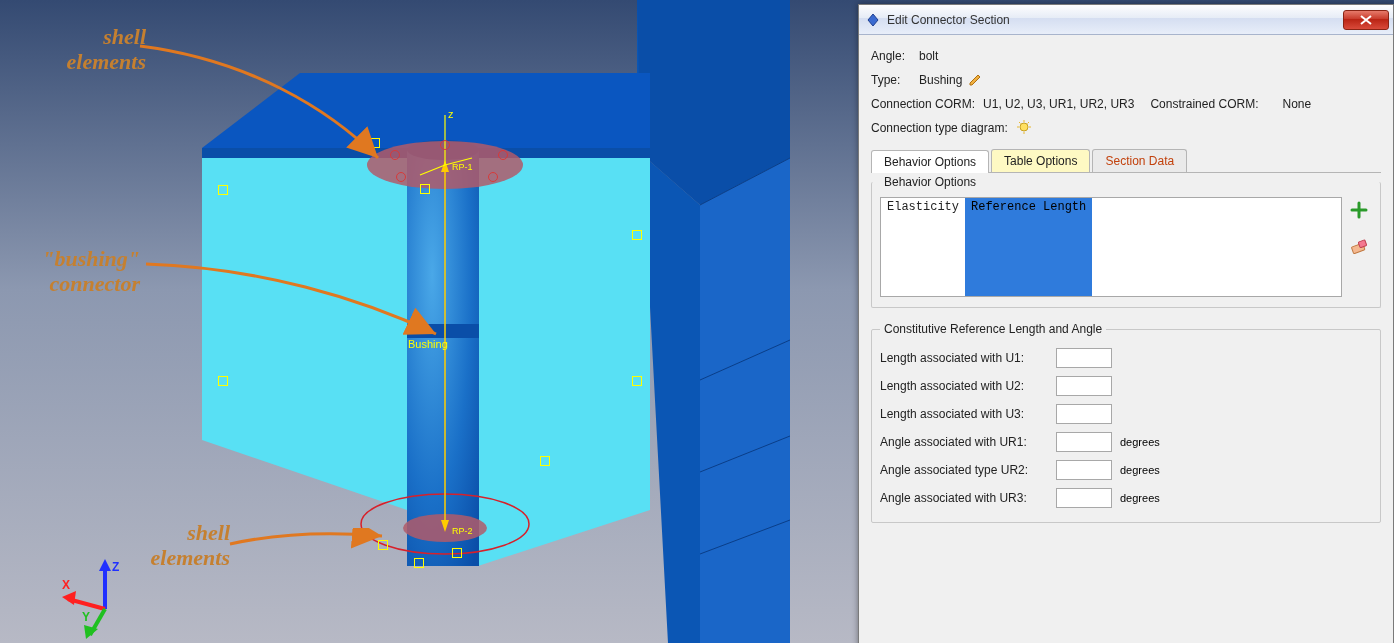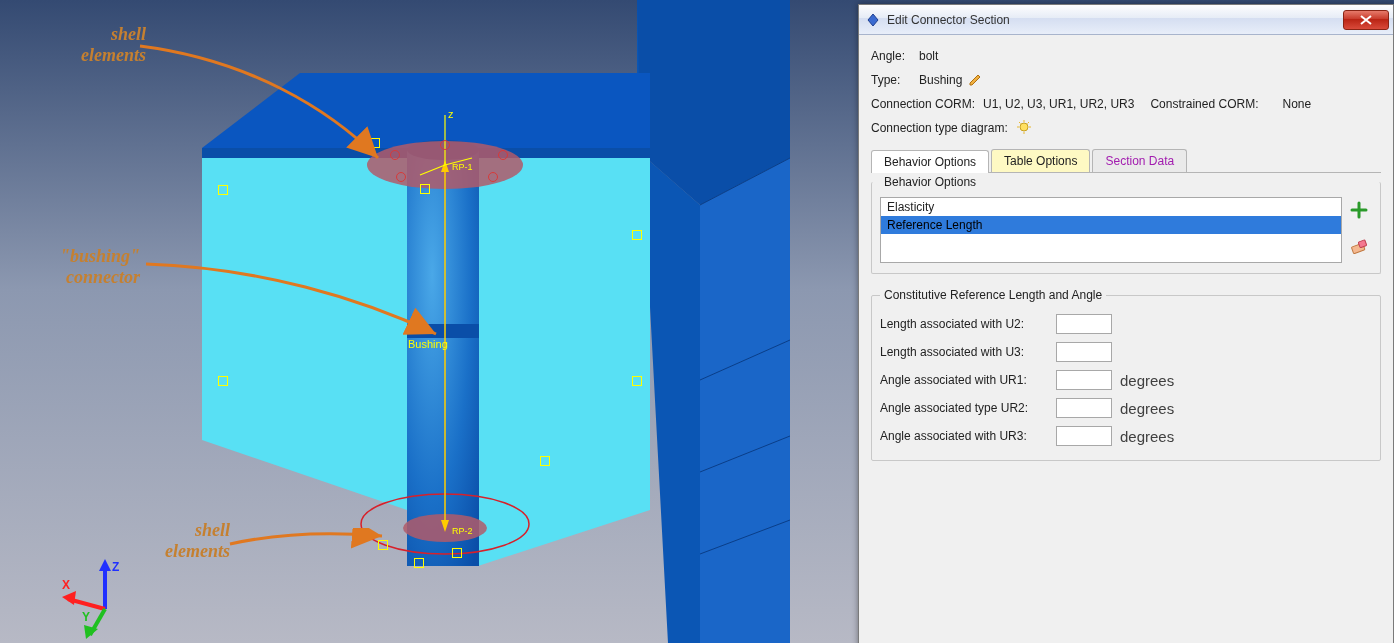--- a/index.html
+++ b/index.html
@@ -4,21 +4,21 @@
 <style>
   * { box-sizing: border-box; margin: 0; padding: 0; }
   html, body { width: 1394px; height: 643px; overflow: hidden; font-family: "Segoe UI", Tahoma, sans-serif; }
   .viewport {
     position: absolute; left: 0; top: 0; width: 1394px; height: 643px;
     background: linear-gradient(to bottom, #344a72 0%, #8c98b0 45%, #b7b9c5 100%);
   }
   
   .anno {
     position: absolute; color: #c58030; font-family: Georgia, "Times New Roman", serif;
-    font-style: italic; font-size: 18px; line-height: 1.15; text-align: right; font-weight: 600;
+    font-style: italic; font-size: 22px; line-height: 1.15; text-align: right; font-weight: 600;
   }
   .arrow { position: absolute; pointer-events: none; }
   
   .scene { position:absolute; inset:0; }
   .poly { position:absolute; }
   
   .triad { position:absolute; left:60px; bottom:-0px; }
   .triad-label{ font-family: Arial, sans-serif; font-weight:bold; font-size:12px; }
   
   .ymarker { position:absolute; width:10px; height:10px; border:1.5px solid #ffff00; }
@@ -48,40 +48,40 @@
   .row { display:flex; align-items:center; height:22px; gap:6px;}
   .row .lbl { min-width:42px; }
   .pencil { width:14px; height:14px; display:inline-block; vertical-align:middle;}
   .bulb { width:16px; height:16px; display:inline-block; vertical-align:middle; margin-left:2px;}
   .tabs { display:flex; margin-top:8px; border-bottom:1px solid #b5b5b5; }
   .tab {
     padding:4px 12px; font-size:12px; border:1px solid #b5b5b5; border-bottom:none;
     background:#fef9c3; margin-right:2px; border-radius:3px 3px 0 0; cursor:default;
   }
   .tab.active { background:#fff; position:relative; top:1px; }
-  .tab.disabled { color:#a21caf; background:#eaeaea; }
+  .tab.disabled { color:#c2410c; background:#eaeaea; }
 
   fieldset.group { border:1px solid #c8c8c8; border-radius:2px; margin:6px 0; padding:8px 8px 10px 8px; background:#f0f0f0;}
   fieldset.group legend { font-size:12px; padding:0 4px; color:#222;}
   .behavior-list {
-    background:#fff; border:1px solid #a8a8a8; height:66px; overflow:auto; display:flex; flex-direction:column;
+    background:#fff; border:1px solid #a8a8a8; height:100px; overflow:auto; display:flex; font-family:Liberation Mono, monospace;
   }
   .behavior-list .item { padding:2px 6px; font-size:12px;}
   .behavior-list .item.selected { background:#2f7bdc; color:#000000;}
   .list-side { width:26px; display:flex; flex-direction:column; align-items:center; gap:18px; padding-top:4px;}
   .list-wrap { display:flex; gap:4px;}
   .list-wrap .behavior-list { flex:1;}
   .plus-ic, .eraser-ic { width:18px; height:18px; }
 
   .form-row { display:flex; align-items:center; height:28px; gap:8px; font-size:12px;}
   .form-row .flabel { width:168px; text-align:left;}
   .form-row input[type=text] {
     width:56px; height:20px; border:1px solid #a8a8a8; background:#fff; padding:0 4px; font-size:12px;
   }
-  .form-row .unit { font-size:15px; color:#404040;}
+  .form-row .unit { font-size:11px; color:#000000;}
 </style>
 </head>
 <body>
 
 <div class="viewport">
   <div class="scene">
 
     <svg class="poly" style="left:0;top:0" width="900" height="650">
 
       <polygon points="637,0 790,0 790,158 700,205 637,150" fill="#0a4ea8"></polygon>
@@ -281,20 +281,24 @@
                 <rect x="9" y="4" width="7" height="6" rx="1" fill="#f47890" stroke="#c04050" transform="rotate(-20 12 7)"></rect>
               </svg>
             </span>
           </div>
         </div>
       </fieldset>
 
       <fieldset class="group">
         <legend>Constitutive Reference Length and Angle</legend>
         <div class="form-row">
+          <span class="flabel">Length associated with U1:</span>
+          <input type="text" style="">
+        </div>
+        <div class="form-row">
           <span class="flabel">Length associated with U2:</span>
           <input type="text" style="">
         </div>
         <div class="form-row">
           <span class="flabel">Length associated with U3:</span>
           <input type="text" style="">
         </div>
         <div class="form-row">
           <span class="flabel">Angle associated with UR1:</span>
           <input type="text" style="">

